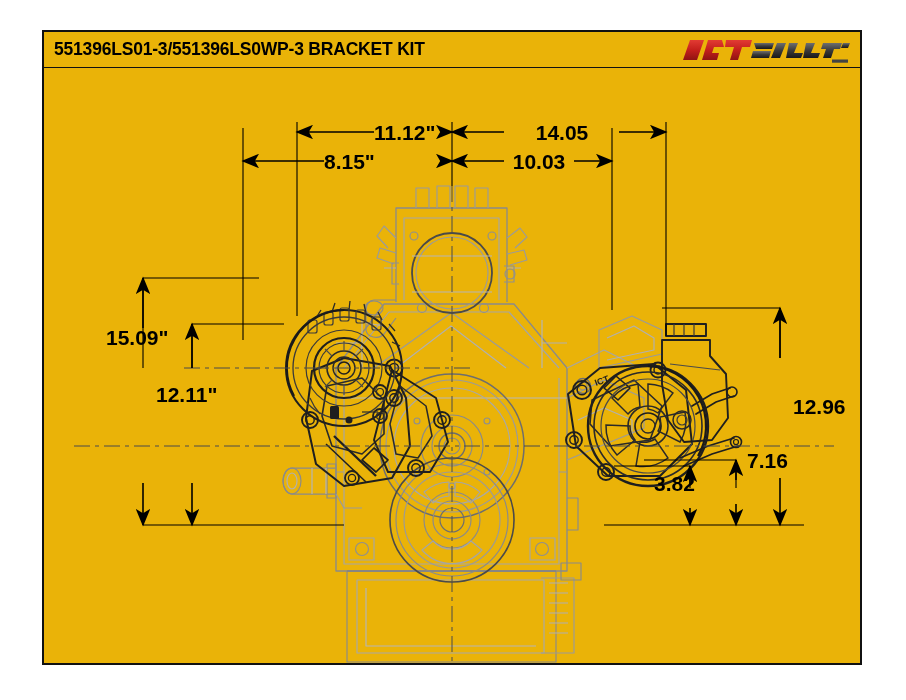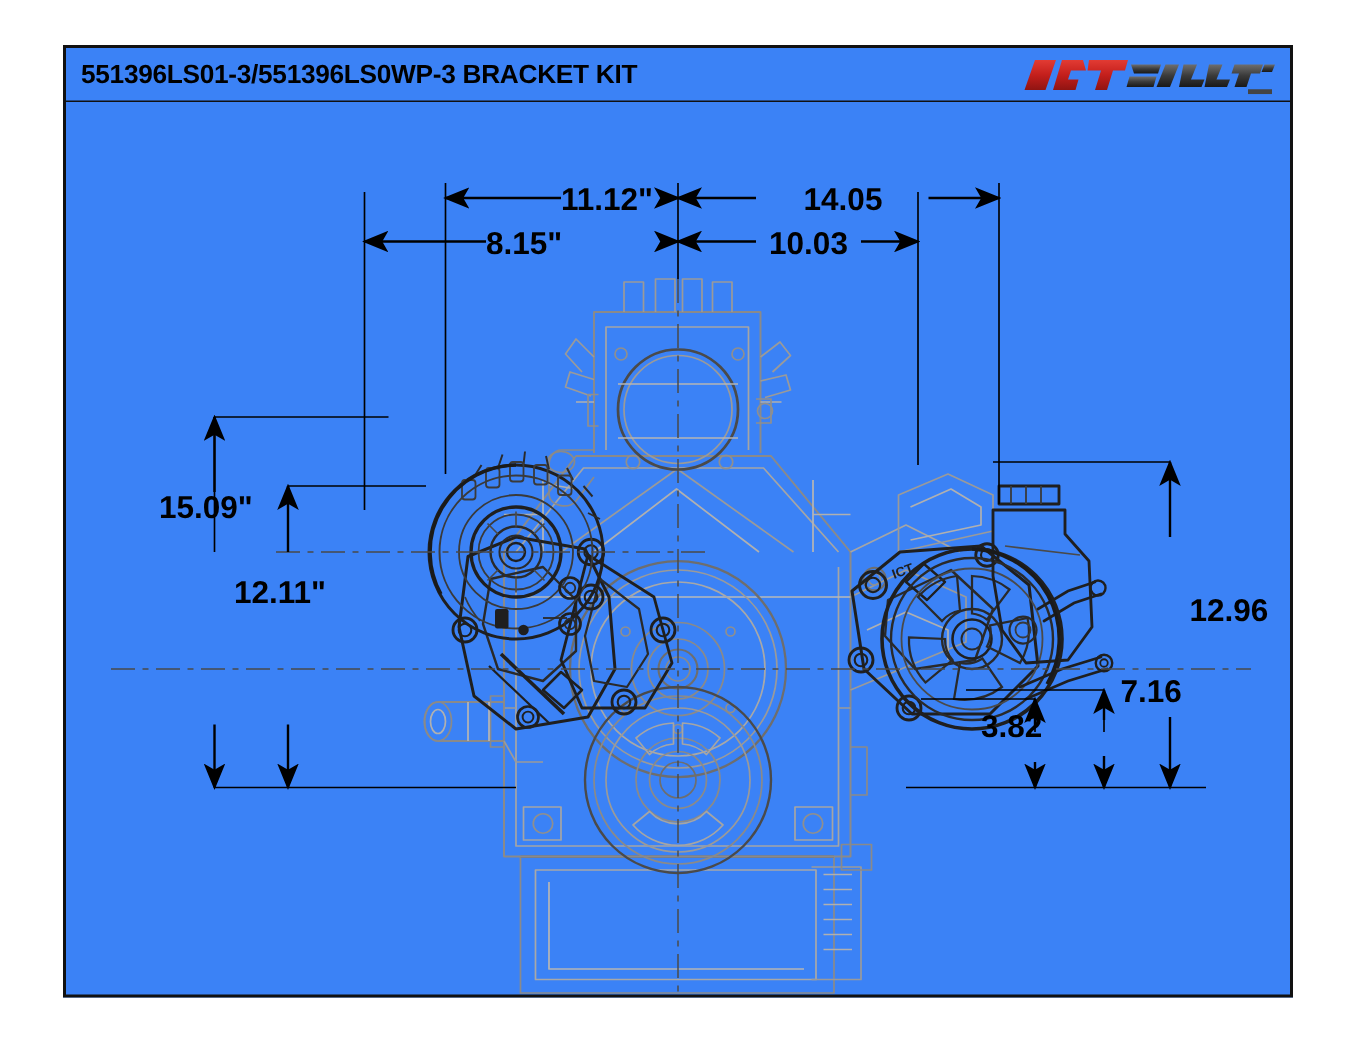--- a/index.html
+++ b/index.html
@@ -1,20 +1,20 @@
 <!DOCTYPE html>
 <html><head>
 <meta charset="utf-8">
 <style>
   html,body{margin:0;padding:0;background:#ffffff;}
   body{width:906px;height:700px;overflow:hidden;
        font-family:"Liberation Sans",sans-serif;color:#000;}
   #sheet{position:relative;width:906px;height:700px;background:#fff;}
   #frame{position:absolute;left:42px;top:30px;width:820px;height:635px;
-         border:2px solid #111;box-sizing:border-box;background:#3b82f6;}
+         border:2px solid #111;box-sizing:border-box;background:#eab308;}
   #titlebar{position:absolute;left:0;top:0;width:100%;height:36px;
             border-bottom:1.5px solid #111;box-sizing:border-box;}
   #title{position:absolute;left:10px;top:7px;font-size:17.5px;font-weight:bold;
          letter-spacing:-.2px;white-space:nowrap;}
   #logo{position:absolute;right:8px;top:2px;width:170px;height:32px;}
   #drawing{position:absolute;left:0;top:36px;width:816px;height:595px;}
   svg{display:block;}
   .dimtxt{font-family:"Liberation Sans",sans-serif;font-weight:bold;
           font-size:21px;fill:#000;}
 </style>

